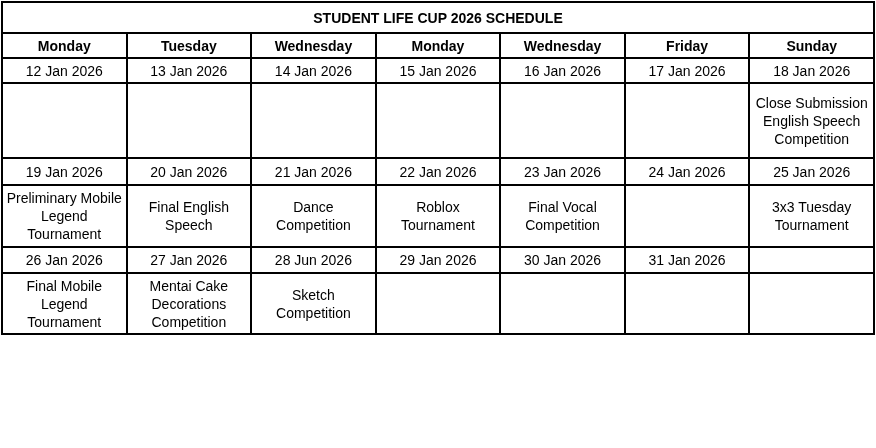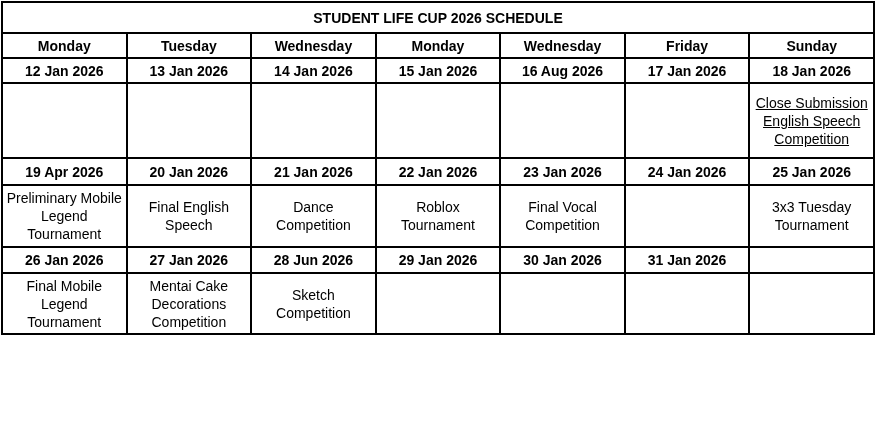--- a/index.html
+++ b/index.html
@@ -40,25 +40,24 @@
   }
   th.day-cell {
     background: #de8c3e;
     color: #ffffff;
     font-weight: bold;
     height: 21px;
   }
   td.date-cell {
     background: #f9c583;
     height: 21px;
-    font-weight: bold;
   }
   td.event-cell { background: #ffffff; }
   tr.r-w1e1 td { height: 41px; }
-  tr.r-w1e2 td { height: 71px; text-decoration: underline; }
+  tr.r-w1e2 td { height: 71px; }
   tr.r-w2d  td { height: 23px; }
   tr.r-w2e1 td { height: 58px; }
   tr.r-w2e2 td { height: 74px; }
   tr.r-w3d  td { height: 22px; }
   tr.r-w3e1 td { height: 57px; }
 </style>
 </head>
 <body>
 
 <div class="page">
@@ -86,38 +85,38 @@
       <th class="day-cell">Wednesday</th>
       <th class="day-cell">Friday</th>
       <th class="day-cell">Sunday</th>
     </tr>
 
     <tr>
       <td class="date-cell">12 Jan 2026</td>
       <td class="date-cell">13 Jan 2026</td>
       <td class="date-cell">14 Jan 2026</td>
       <td class="date-cell">15 Jan 2026</td>
-      <td class="date-cell">16 Aug 2026</td>
+      <td class="date-cell">16 Jan 2026</td>
       <td class="date-cell">17 Jan 2026</td>
       <td class="date-cell">18 Jan 2026</td>
     </tr>
 
 
     <tr class="r-w1e2">
       <td class="event-cell"></td>
       <td class="event-cell"></td>
       <td class="event-cell"></td>
       <td class="event-cell"></td>
       <td class="event-cell"></td>
       <td class="event-cell"></td>
       <td class="event-cell">Close Submission English Speech Competition</td>
     </tr>
 
     <tr class="r-w2d">
-      <td class="date-cell">19 Apr 2026</td>
+      <td class="date-cell">19 Jan 2026</td>
       <td class="date-cell">20 Jan 2026</td>
       <td class="date-cell">21 Jan 2026</td>
       <td class="date-cell">22 Jan 2026</td>
       <td class="date-cell">23 Jan 2026</td>
       <td class="date-cell">24 Jan 2026</td>
       <td class="date-cell">25 Jan 2026</td>
     </tr>
 
     <tr class="r-w2e1">
       <td class="event-cell">Preliminary Mobile Legend Tournament</td>

